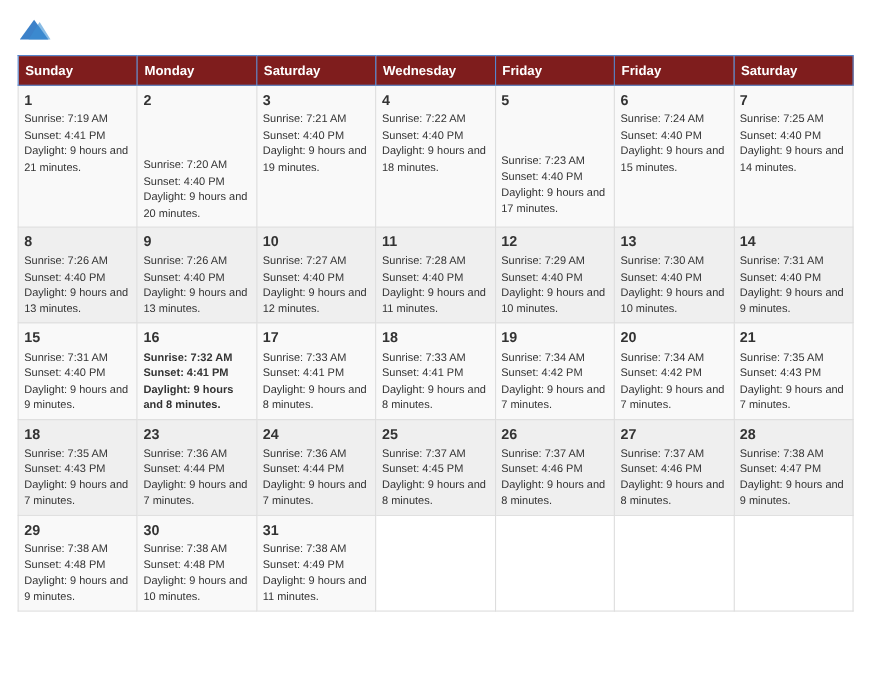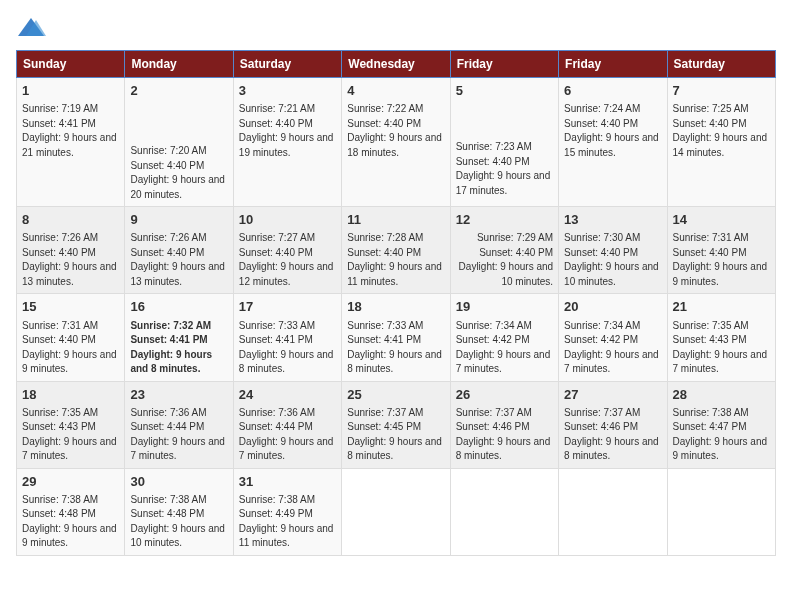--- a/index.html
+++ b/index.html
@@ -192,21 +192,21 @@
 Daylight: 9 hours and 12 minutes.</div>
           </td>
           <td>
             <span class="day-num">11</span>
             <div class="day-info" style="white-space: pre-line;">Sunrise: 7:28 AM
 Sunset: 4:40 PM
 Daylight: 9 hours and 11 minutes.</div>
           </td>
           <td>
             <span class="day-num">12</span>
-            <div class="day-info" style="white-space: pre-line; text-align: right;">Sunrise: 7:29 AM
+            <div class="day-info" style="white-space: pre-line;">Sunrise: 7:29 AM
 Sunset: 4:40 PM
 Daylight: 9 hours and 10 minutes.</div>
           </td>
           <td>
             <span class="day-num">13</span>
             <div class="day-info" style="white-space: pre-line;">Sunrise: 7:30 AM
 Sunset: 4:40 PM
 Daylight: 9 hours and 10 minutes.</div>
           </td>
           <td>

